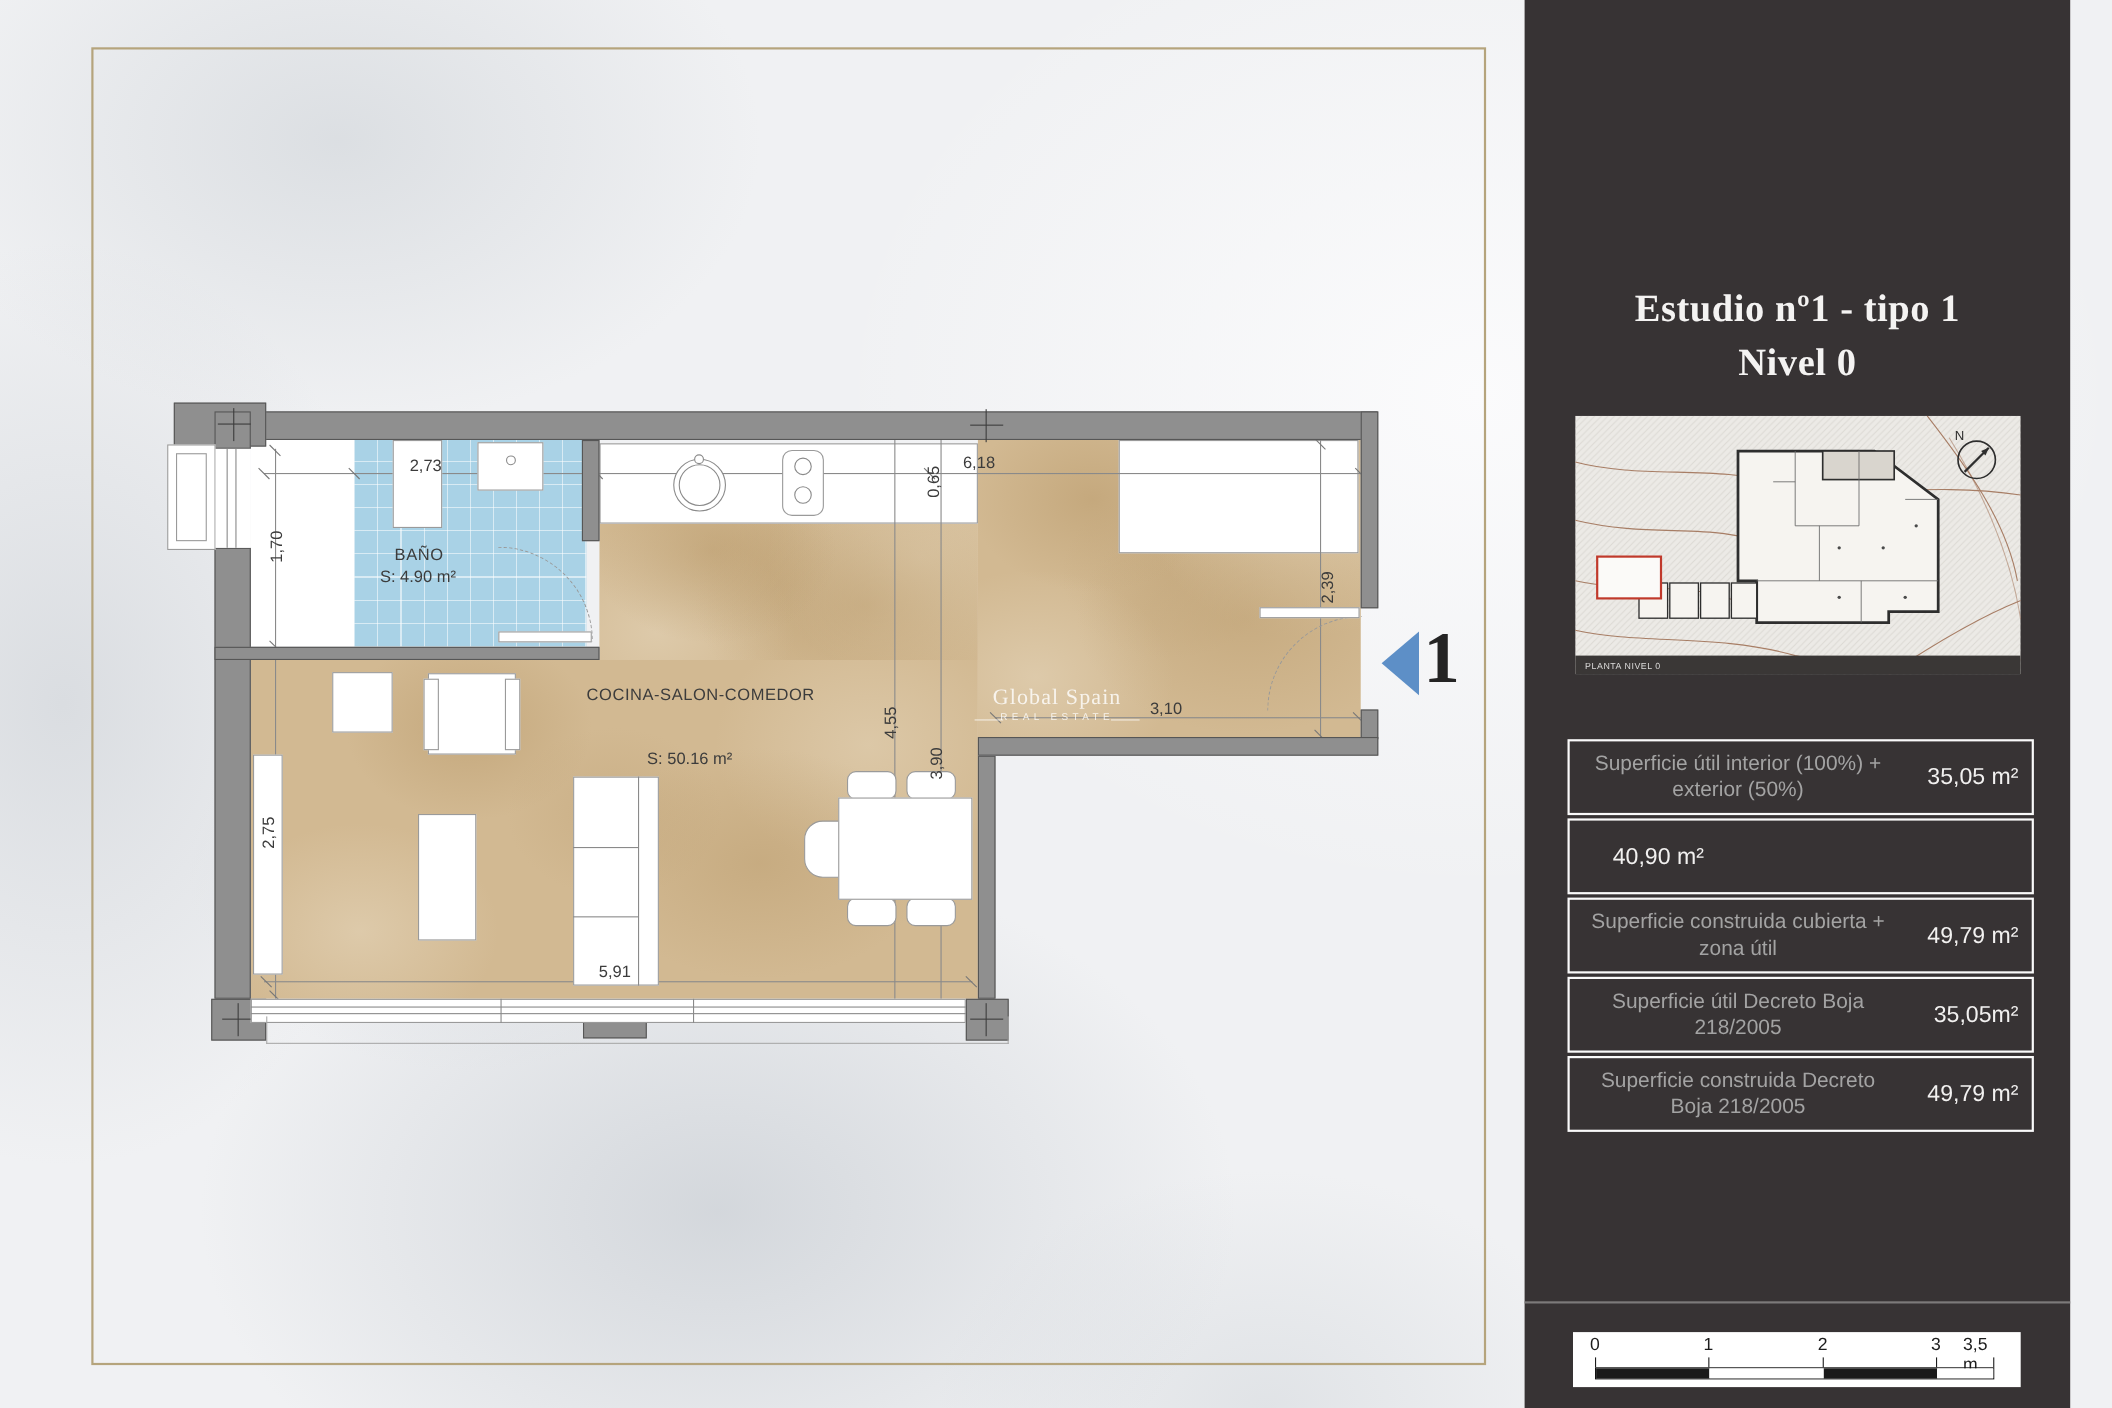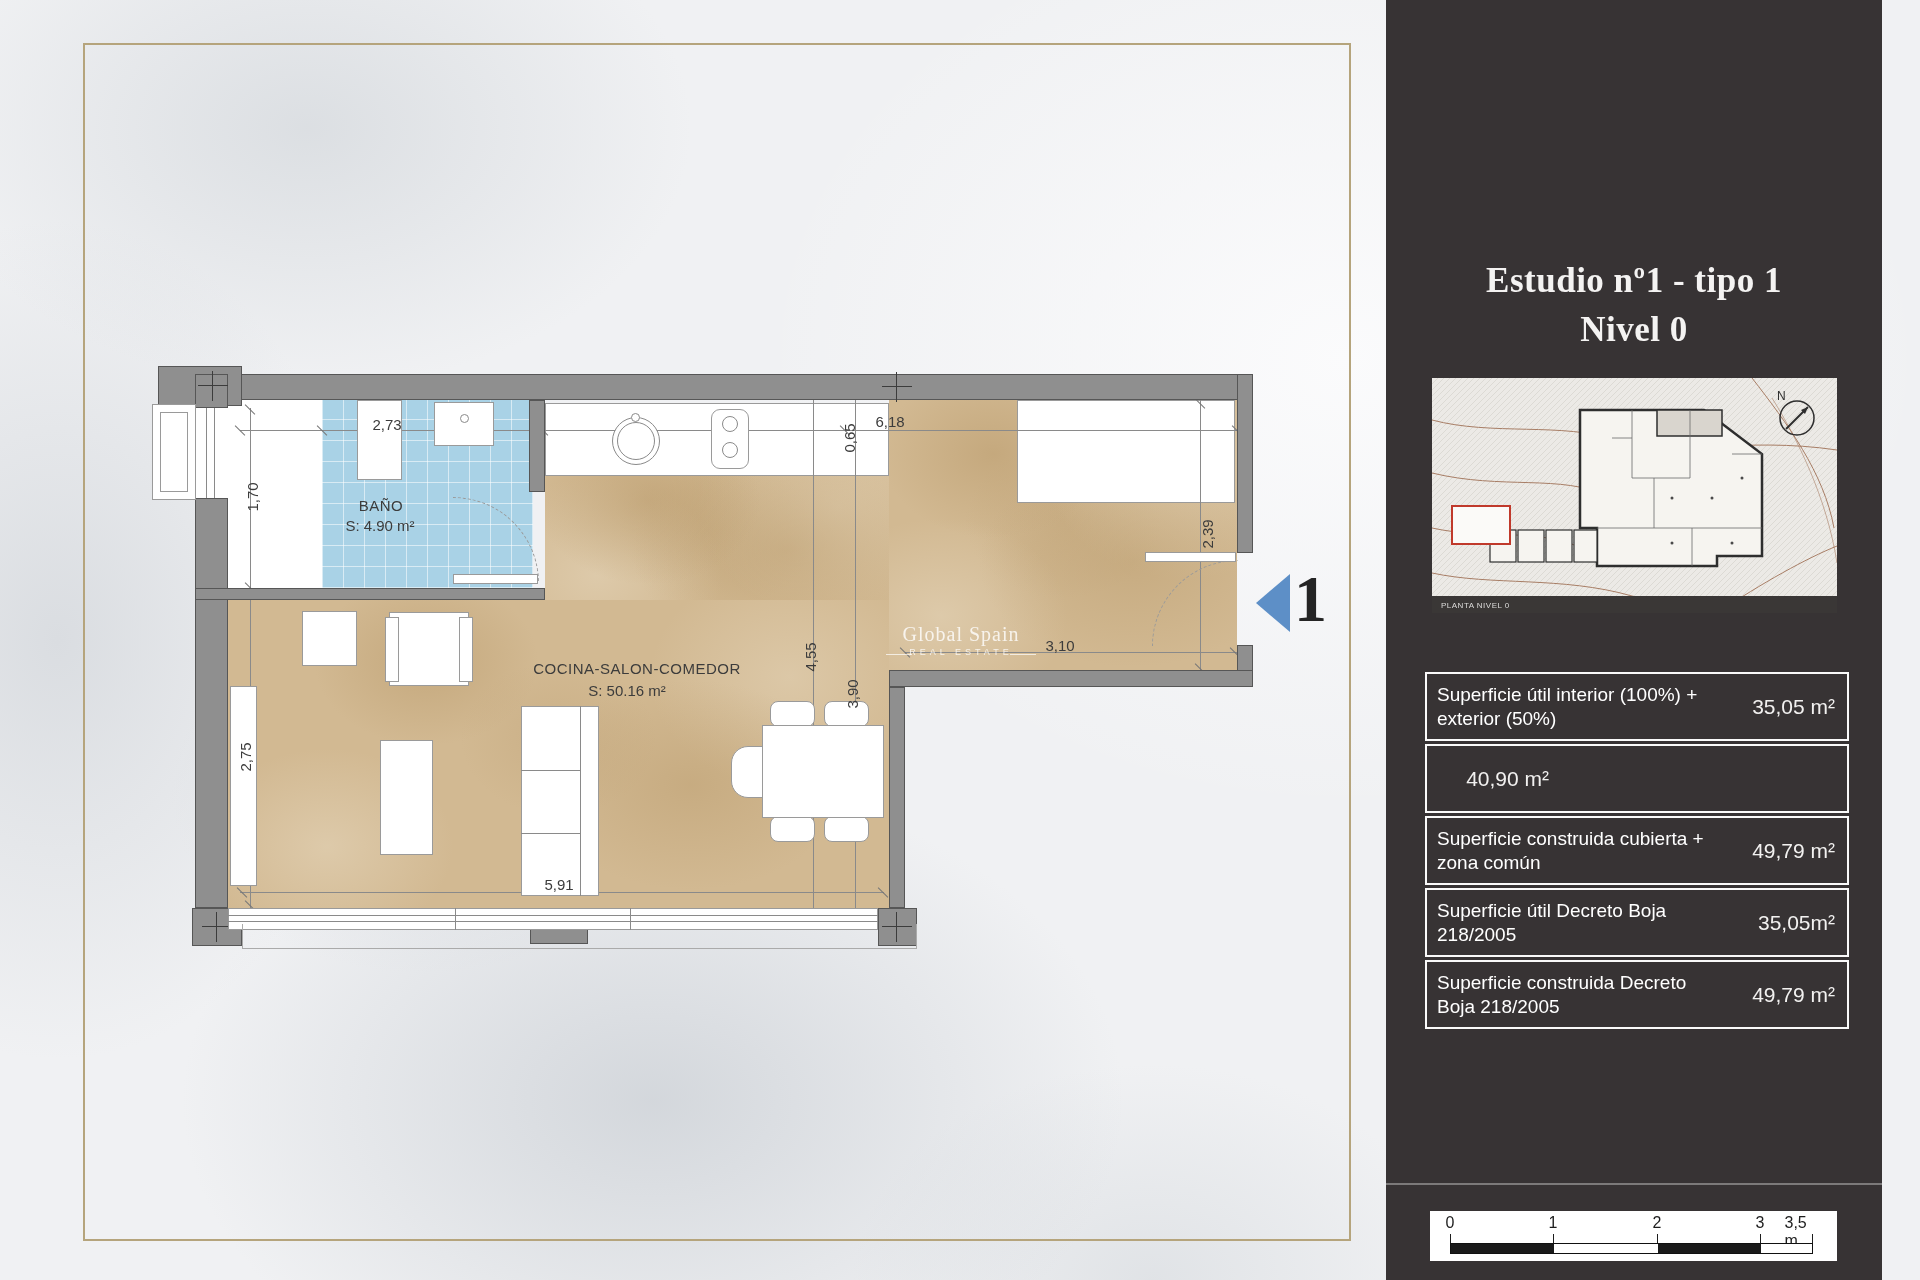--- a/index.html
+++ b/index.html
@@ -51,21 +51,21 @@
   .wm-line{height:1px;background:rgba(255,255,255,.7);width:26px;top:654px;}
   #unit-arrow{width:0;height:0;border-top:29px solid transparent;border-bottom:29px solid transparent;}
   #unit-number{font-family:"Liberation Serif",serif;font-size:66px;font-weight:700;color:#242424;line-height:1;}
   
   #sidebar{left:1386px;top:0;width:496px;height:1280px;background:#373334;}
   #sb-title{left:0;top:256px;width:100%;text-align:center;color:#f4f3f2;
     font-family:"Liberation Serif",serif;font-weight:700;font-size:35px;line-height:49px;letter-spacing:.5px;}
   #sb-table{left:39px;top:672px;width:424px;}
   .sb-row{display:flex;align-items:center;border:2px solid #fafafa;box-sizing:border-box;
     min-height:69px;margin-bottom:3px;padding:5px 12px 5px 10px;}
-  .sb-row .lbl{flex:1;color:#ffffff;font-size:19px;line-height:24px;}
+  .sb-row .lbl{flex:1;color:#a3a3a3;font-size:19px;line-height:24px;text-align:center;}
   .sb-row .val{width:112px;text-align:right;color:#f2f1f0;font-size:21px;}
   #sb-sep{left:0;top:1183px;width:496px;height:2px;background:#7c7a7a;}
   #scalebar{left:44px;top:1211px;width:407px;height:50px;background:#fff;}
   .sc-num{position:absolute;top:3px;font-size:16px;color:#1d1d1d;transform:translateX(-50%);}
   .sc-tick{position:absolute;top:23px;width:1px;height:9px;background:#1d1d1d;}
   #sc-bar{position:absolute;left:20px;top:32px;width:363px;height:11px;border:1px solid #111;box-sizing:border-box;display:flex;}
   .seg{height:100%;}
   .seg.b{background:#1a1a1a;}
   .seg.w{background:#fff;}
 </style>
@@ -168,21 +168,21 @@
   <div class="abs dline" style="left:521px;top:833px;width:59px;height:1px;"></div>
   <div class="abs furn" style="left:770px;top:701px;width:45px;height:26px;border-radius:8px;"></div>
   <div class="abs furn" style="left:824px;top:701px;width:45px;height:26px;border-radius:8px;"></div>
   <div class="abs furn" style="left:770px;top:816px;width:45px;height:26px;border-radius:8px;"></div>
   <div class="abs furn" style="left:824px;top:816px;width:45px;height:26px;border-radius:8px;"></div>
   <div class="abs furn" style="left:731px;top:746px;width:34px;height:52px;border-radius:17px 0 0 17px;"></div>
   <div class="abs furn" style="left:762px;top:725px;width:122px;height:93px;"></div>
 
   <div class="abs plan-label room-name" style="left:381px;top:505px;">BAÑO</div>
   <div class="abs plan-label" style="left:380px;top:525px;">S: 4.90 m²</div>
-  <div class="abs plan-label room-name" style="left:637px;top:668px;">COCINA-SALON-COMEDOR</div>
+  <div class="abs plan-label room-name" style="left:637px;top:632px;">COCINA-SALON-COMEDOR</div>
   <div class="abs plan-label" style="left:627px;top:690px;">S: 50.16 m²</div>
 
   <div class="abs plan-label" style="left:387px;top:424px;">2,73</div>
   <div class="abs plan-label v" style="left:252px;top:497px;">1,70</div>
   <div class="abs plan-label v" style="left:849px;top:438px;">0,65</div>
   <div class="abs plan-label" style="left:890px;top:421px;">6,18</div>
   <div class="abs plan-label v" style="left:1207px;top:534px;">2,39</div>
   <div class="abs plan-label" style="left:1060px;top:645px;">3,10</div>
   <div class="abs plan-label v" style="left:810px;top:657px;">4,55</div>
   <div class="abs plan-label v" style="left:852px;top:694px;">3,90</div>
@@ -257,21 +257,21 @@
 
   <div id="sb-table" class="abs">
     <div class="sb-row">
       <div class="lbl">Superficie útil interior (100%) + exterior (50%)</div>
       <div class="val">35,05 m²</div>
     </div>
     <div class="sb-row">
       <div class="val">40,90 m²</div>
     </div>
     <div class="sb-row">
-      <div class="lbl">Superficie construida cubierta + zona común</div>
+      <div class="lbl">Superficie construida cubierta + zona útil</div>
       <div class="val">49,79 m²</div>
     </div>
     <div class="sb-row">
       <div class="lbl">Superficie útil Decreto Boja 218/2005</div>
       <div class="val">35,05m²</div>
     </div>
     <div class="sb-row">
       <div class="lbl">Superficie construida Decreto Boja 218/2005</div>
       <div class="val">49,79 m²</div>
     </div>

